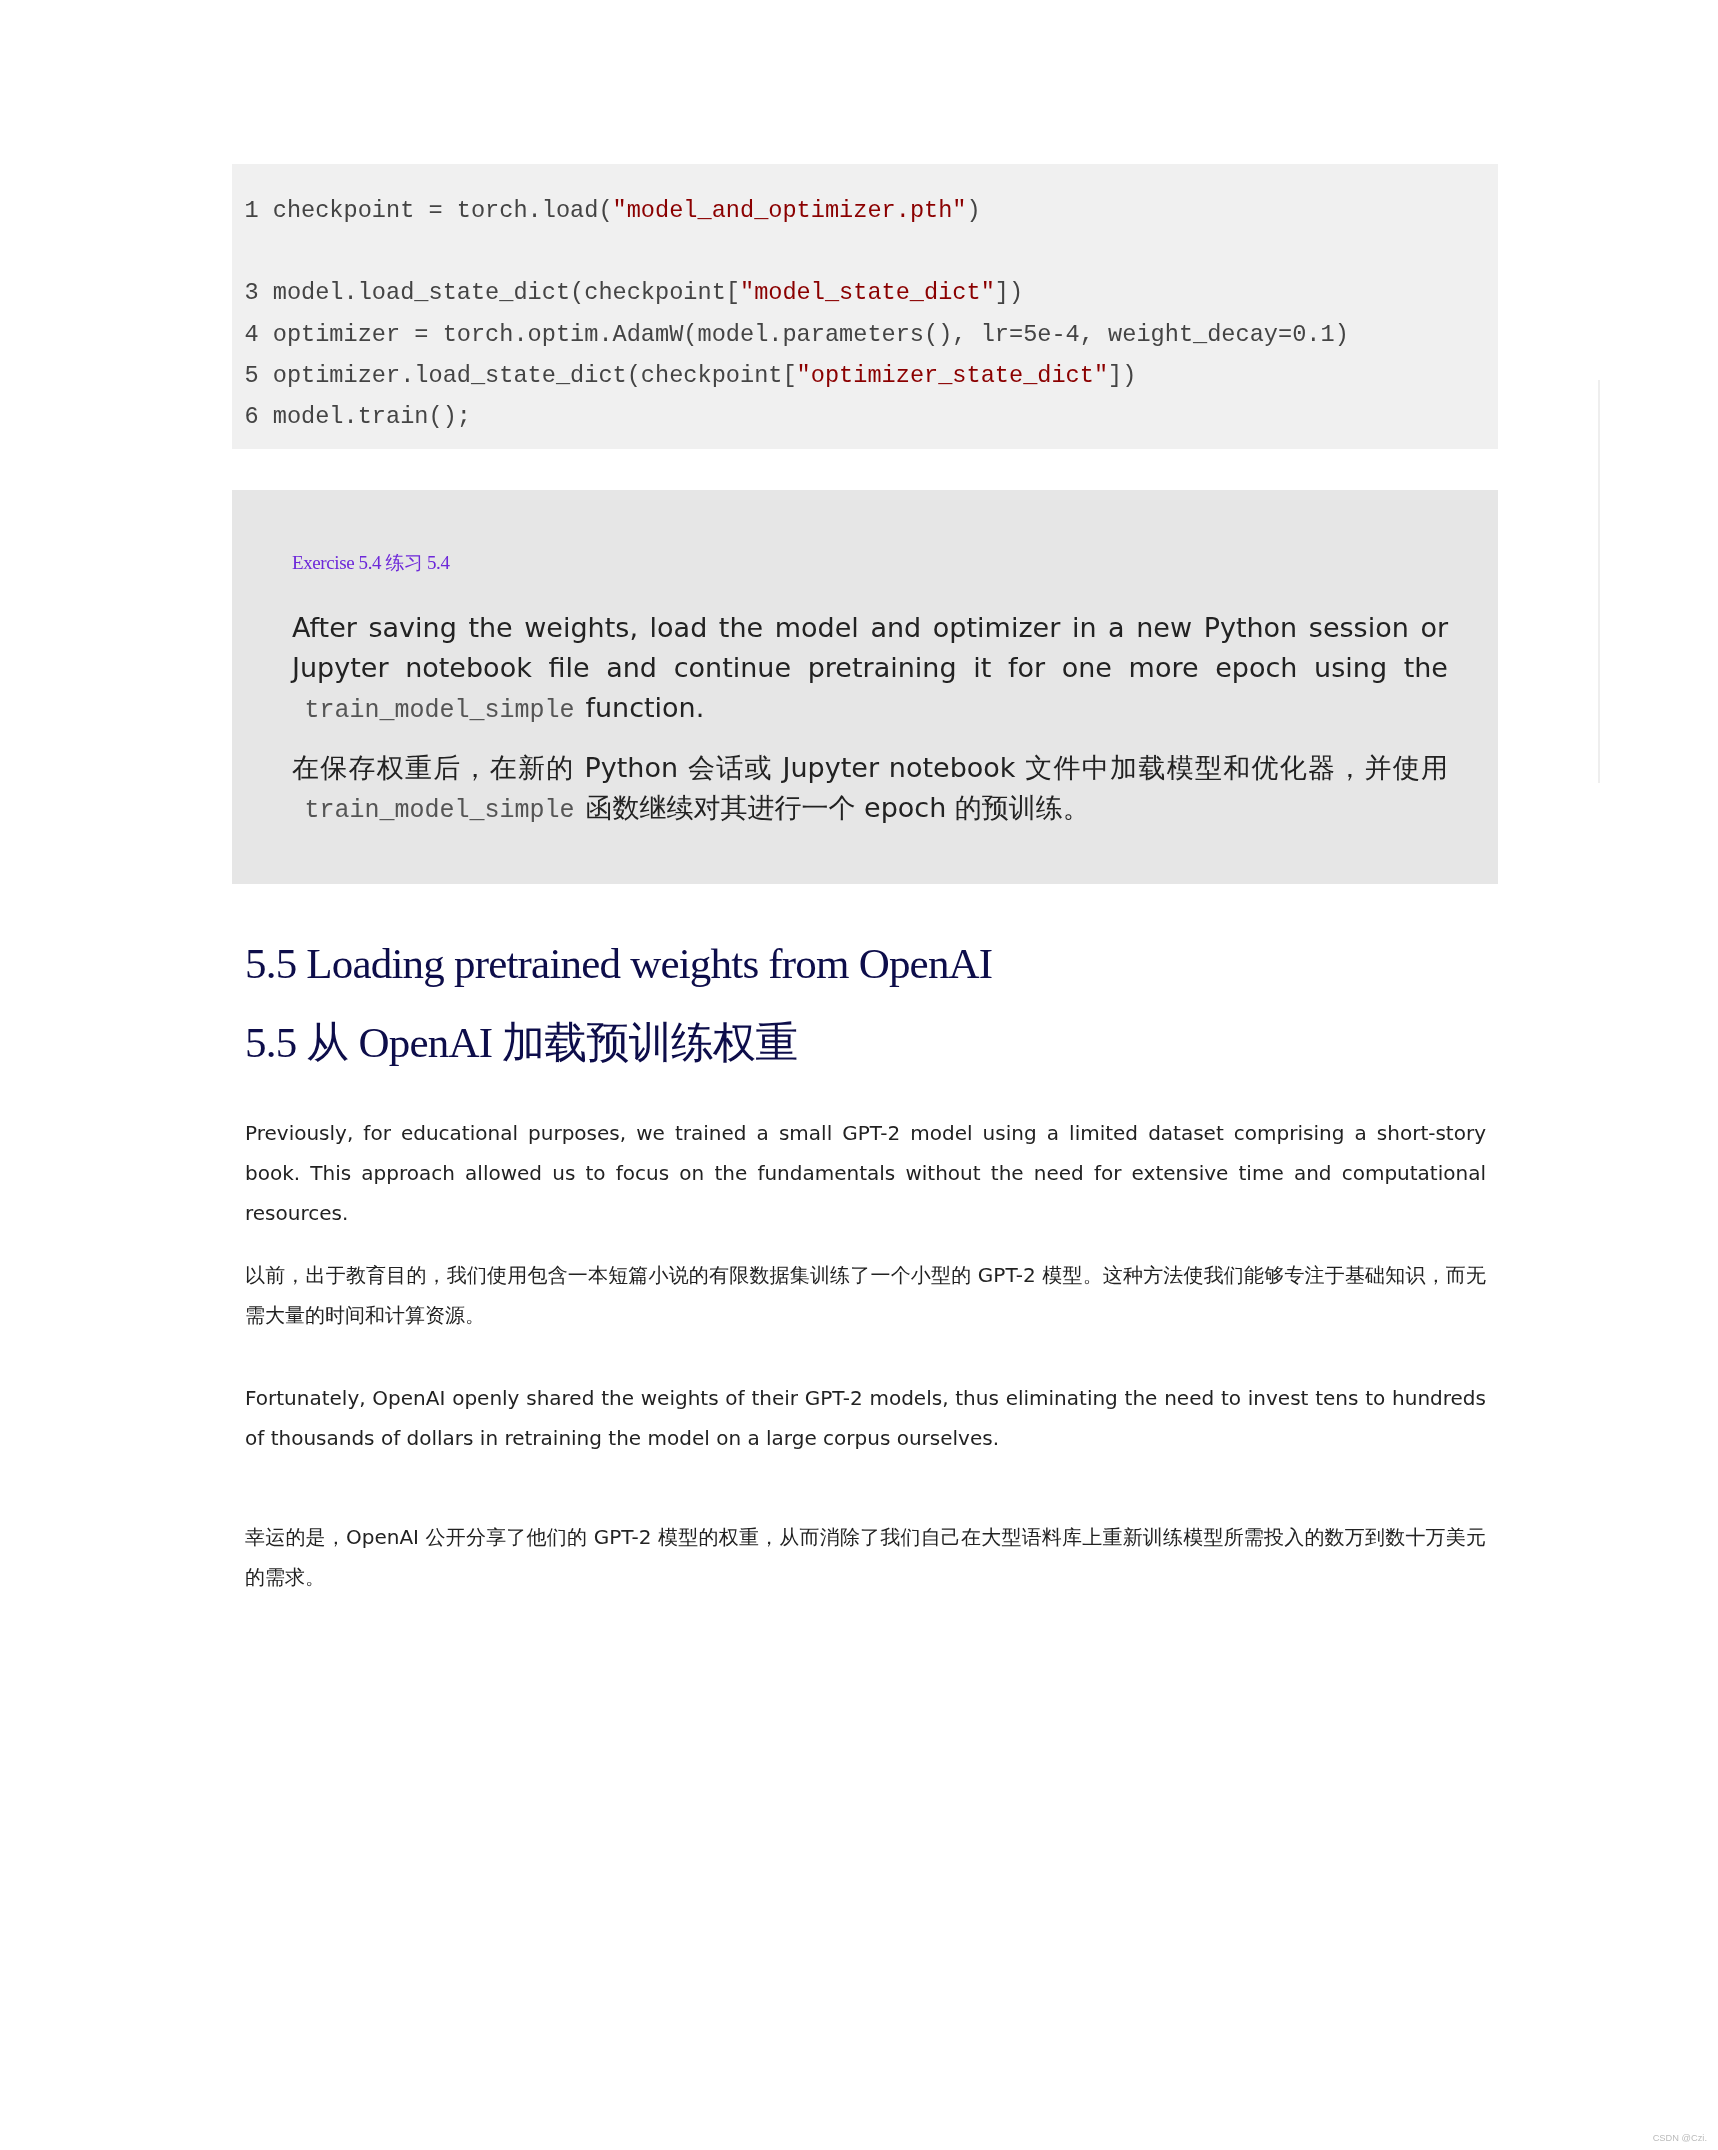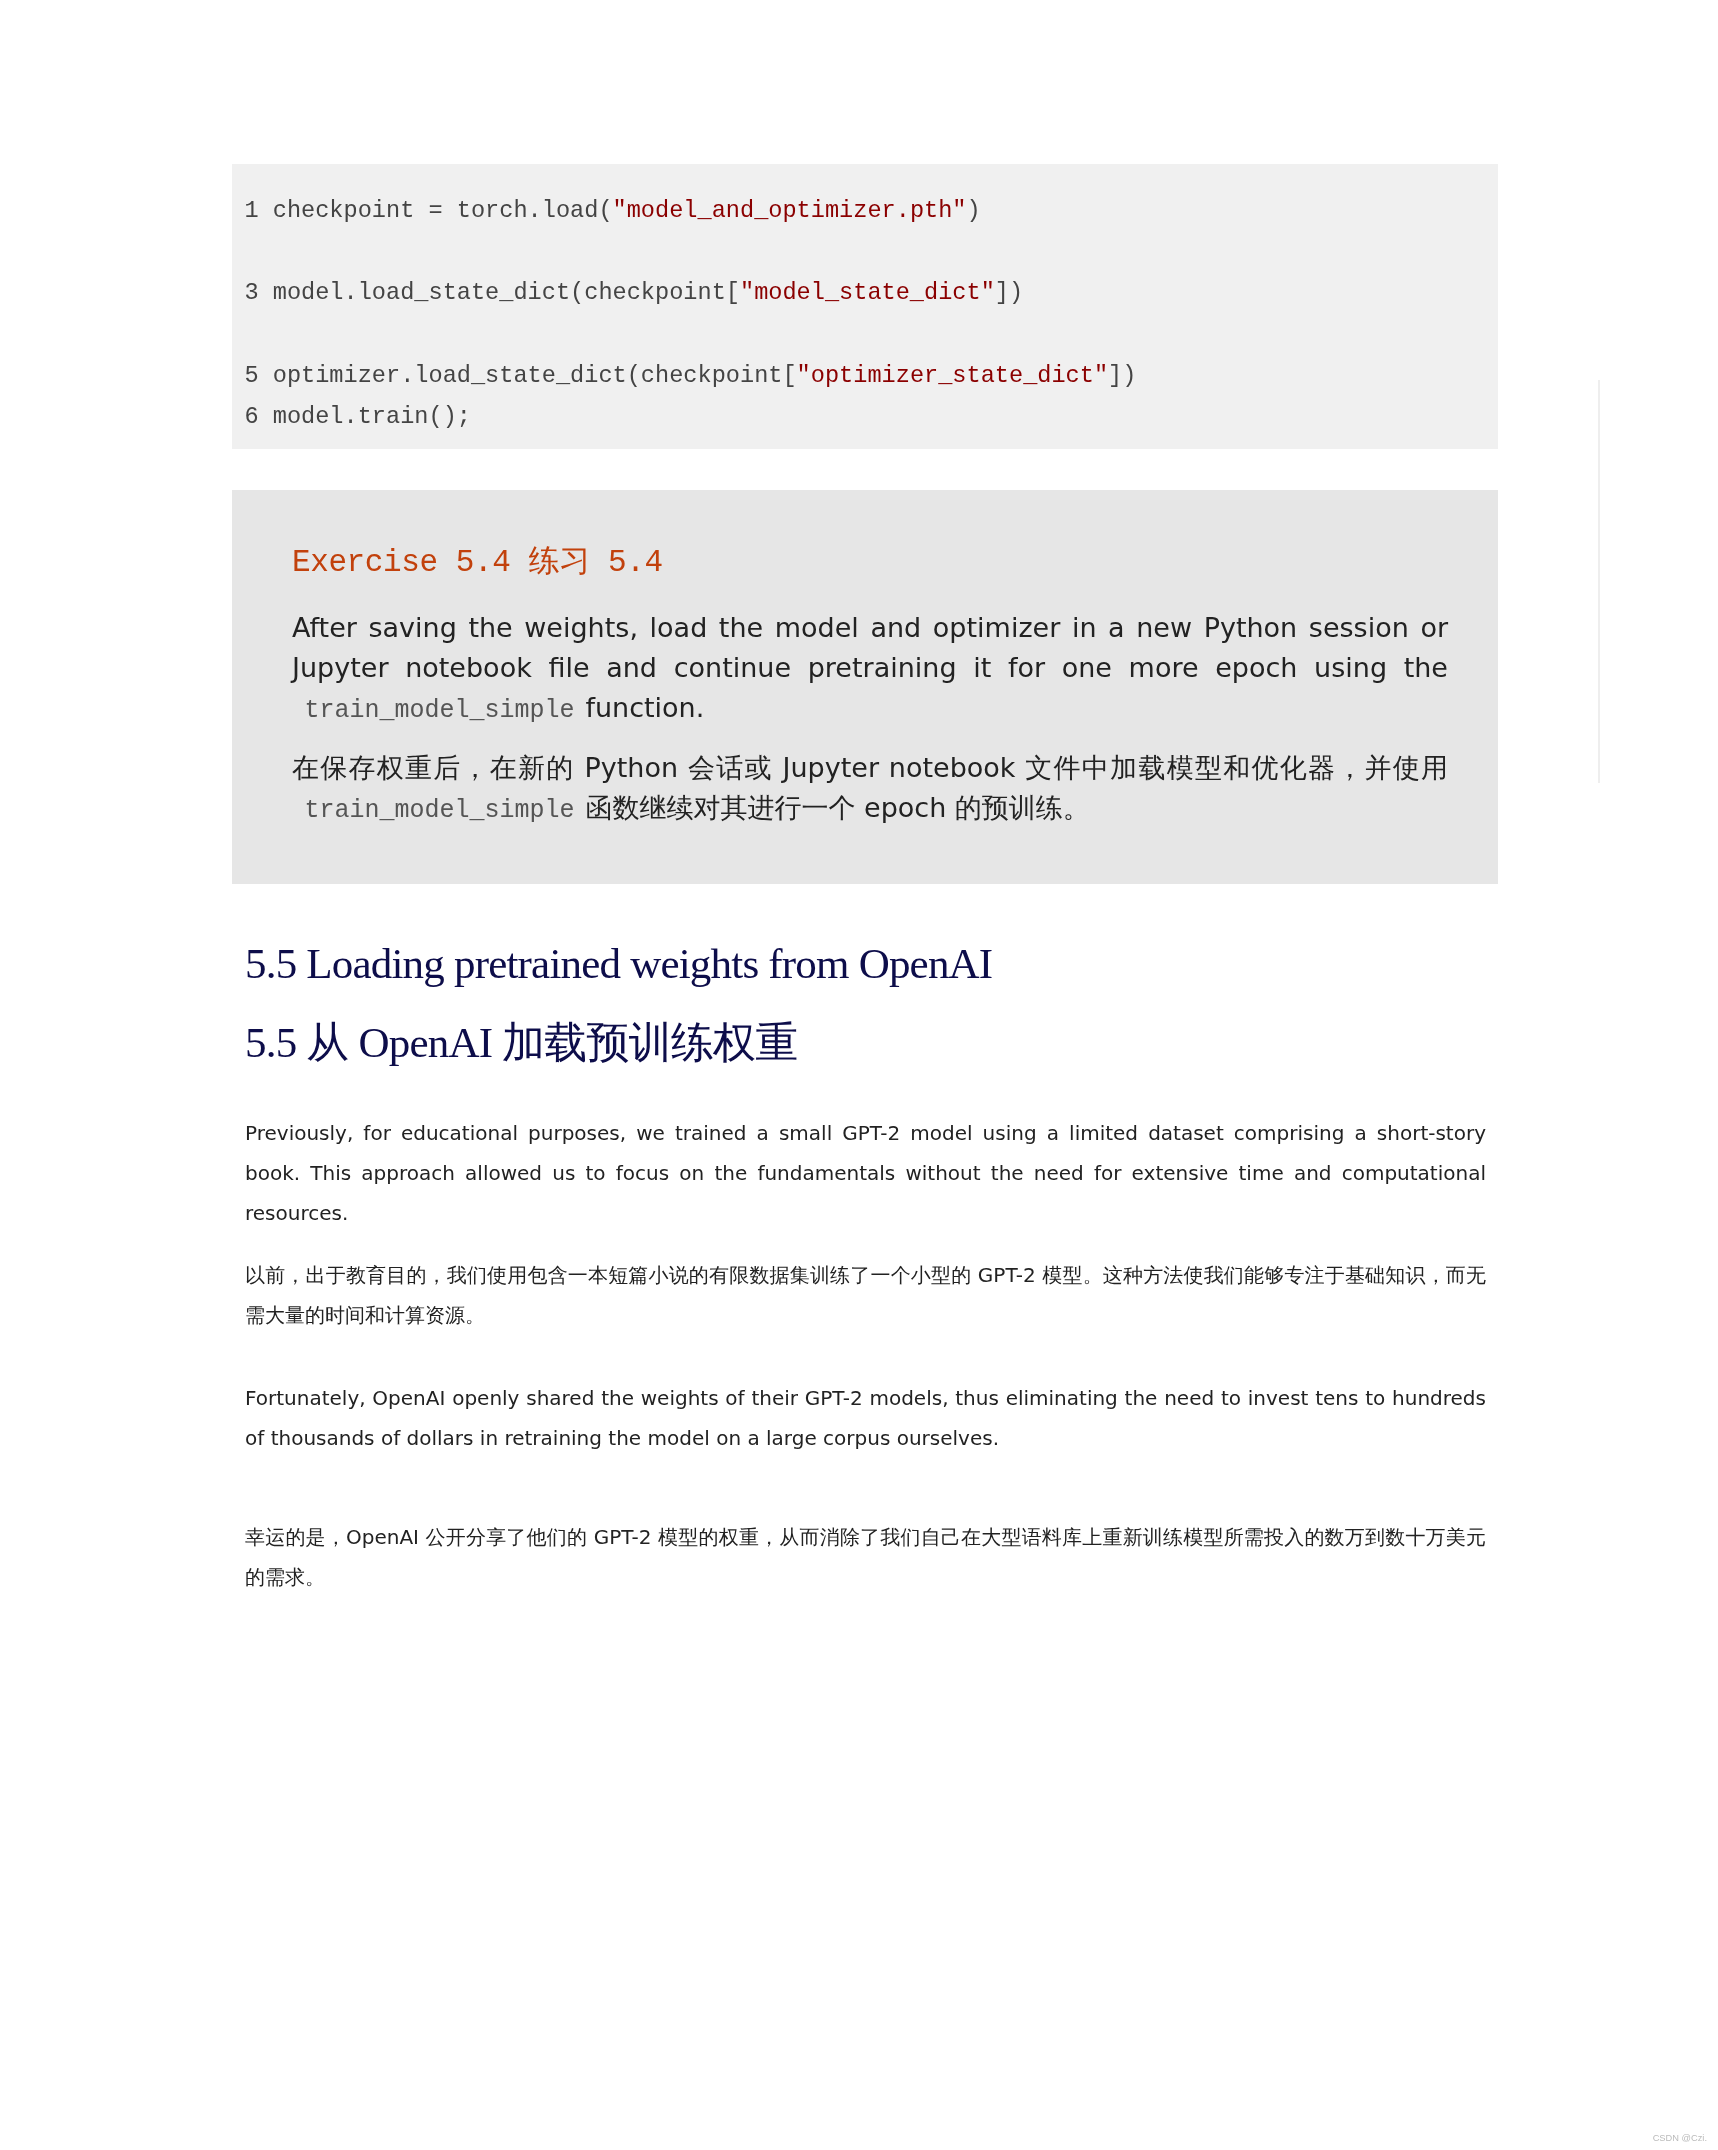--- a/index.html
+++ b/index.html
@@ -15,22 +15,22 @@
     position:absolute; left:12.4px; height:41px; line-height:41px;
     font-family:"Liberation Mono", "DejaVu Sans Mono", monospace; font-size:23.6px;
     color:#444444; white-space:pre;
   }
   .str { color:#8b0000; }
   .exercise-box {
     position:absolute; left:232px; top:490px; width:1266px; height:394px;
     background:#e6e6e6;
   }
   .ex-title {
-    position:absolute; left:60px; top:54px; font-size:31px; line-height:37px;
-    color:#c2410c; font-family:Liberation Mono, monospace; letter-spacing:-0.4px;
+    position:absolute; left:60px; top:54px; font-size:19px; line-height:37px;
+    color:#6d28d9; font-family:Liberation Serif, serif; letter-spacing:-0.4px;
   }
   .ex-para {
     position:absolute; left:60px; width:1156px; font-size:27px; line-height:40px;
     text-align:justify; text-align-last:left; color:#222;
   }
   .inline-code {
     font-family:"Liberation Mono", "DejaVu Sans Mono", monospace; font-size:25px;
     color:#555555; padding:0 11px 0 12.4px;
   }
   .heading {
@@ -49,20 +49,21 @@
     position:absolute; right:11px; bottom:7.7px; font-size:9.3px; color:#bbbbbb;
     font-family:"Liberation Sans", sans-serif;
   }
 </style>
 </head>
 <body>
 
 <div class="code-block">
   <div class="code-line" style="top:26px"><span>1</span> <span>checkpoint = torch.load(</span><span class="str">"model_and_optimizer.pth"</span><span>)</span></div>
   <div class="code-line" style="top:108px"><span>3</span> <span>model.load_state_dict(checkpoint[</span><span class="str">"model_state_dict"</span><span>])</span></div>
+  <div class="code-line" style="top:150px"><span>4</span> <span>optimizer = torch.optim.AdamW(model.parameters(), lr=5e-4, weight_decay=0.1)</span></div>
   <div class="code-line" style="top:191px"><span>5</span> <span>optimizer.load_state_dict(checkpoint[</span><span class="str">"optimizer_state_dict"</span><span>])</span></div>
   <div class="code-line" style="top:232px"><span>6</span> <span>model.train();</span></div>
 </div>
 
 <div class="exercise-box">
   <div class="ex-title">Exercise 5.4 练习 5.4</div>
   <div class="ex-para" style="top:258px"><span>在保存权重后，在新的 Python 会话或 Jupyter notebook 文件中加载模型和优化器，并使用</span> <span class="inline-code">train_model_simple</span><span>函数继续对其进行一个 epoch 的预训练。</span></div>
   <div class="ex-para" style="top:118px"><span>After saving the weights, load the model and optimizer in a new Python session or Jupyter notebook file and continue pretraining it for one more epoch using the</span> <span class="inline-code">train_model_simple</span><span>function.</span></div>
 </div>
 

